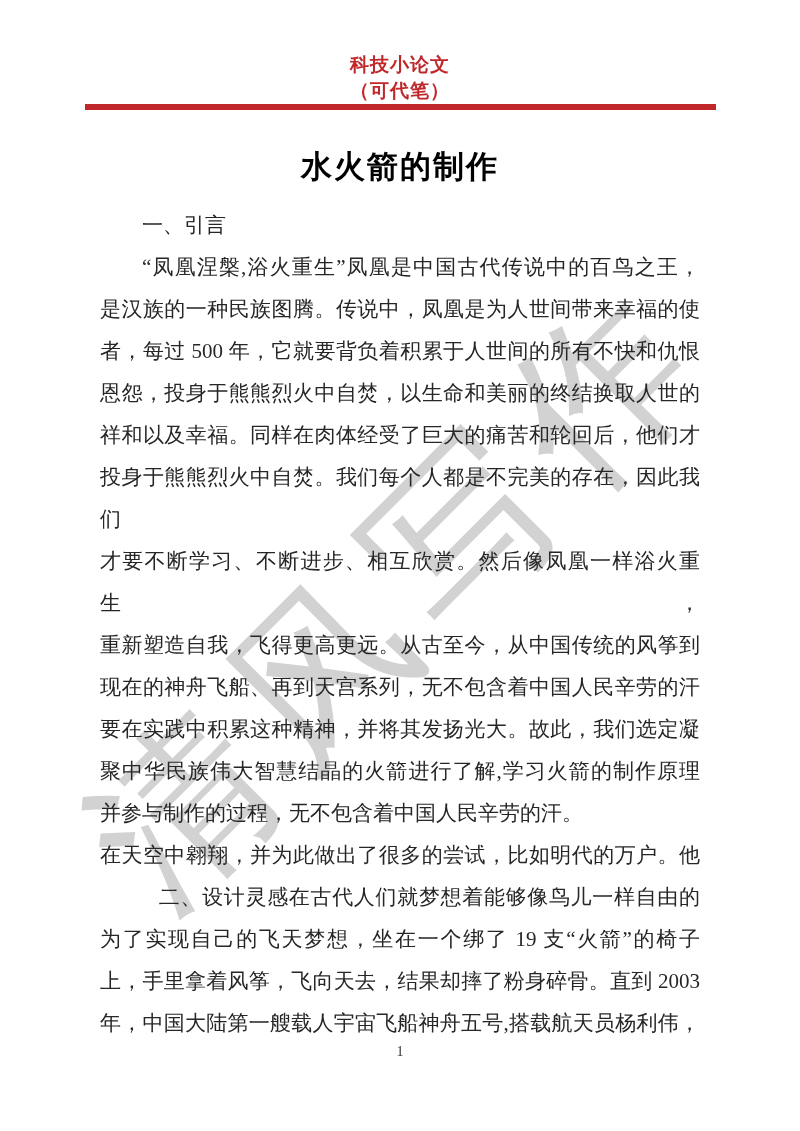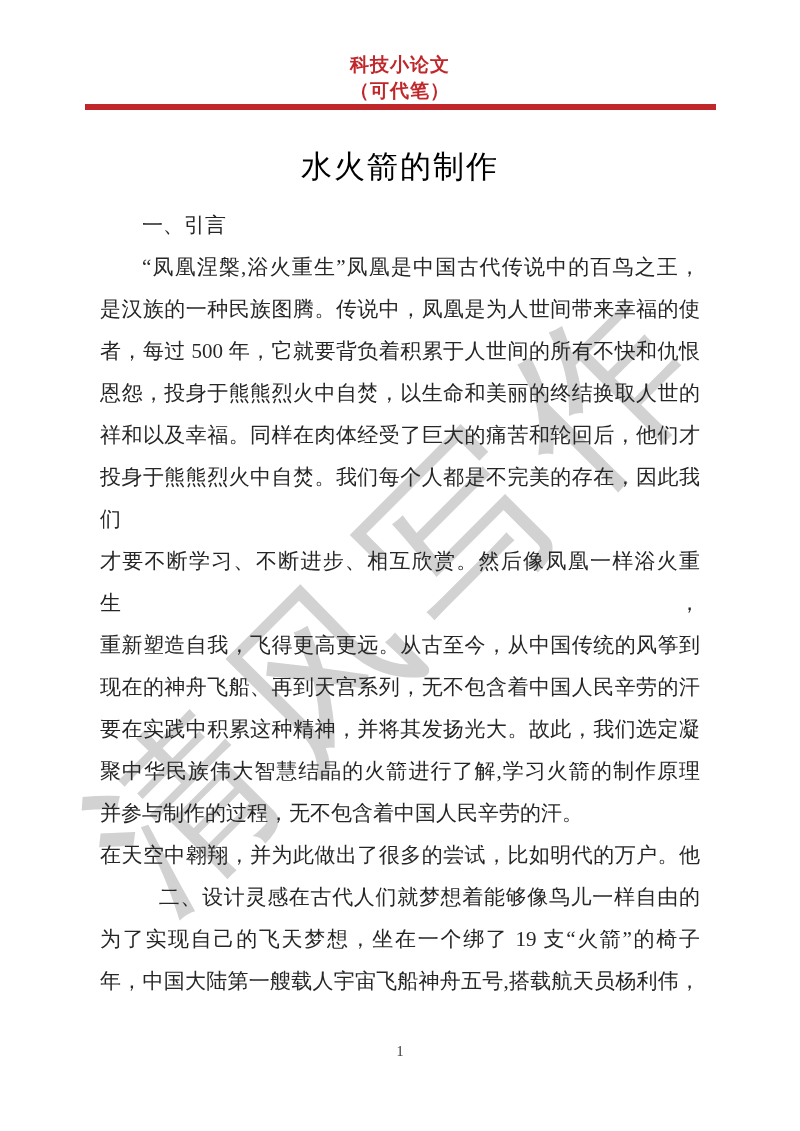--- a/index.html
+++ b/index.html
@@ -31,21 +31,21 @@
   .header-rule{
     position:absolute;top:104px;left:85px;width:631px;height:3px;
     border-top:4px solid var(--accent);
     border-bottom:2px solid var(--accent);
     z-index:2;
   }
   
   .doc-title{
     position:absolute;top:146px;left:0;right:0;
     text-align:center;
-    font-size:31px;font-weight:normal;color:#000;
+    font-size:31px;font-weight:bold;color:#000;
     letter-spacing:2px;
     z-index:2;
   }
   
   .watermark{
     position:absolute;left:400px;top:595px;
     transform:translate(-50%,-50%) rotate(-45deg);
     font-size:175px;letter-spacing:22px;
     color:#d2d2d2;
     white-space:nowrap;
@@ -107,20 +107,21 @@
         <div class="line stretch">重新塑造自我，飞得更高更远。从古至今，从中国传统的风筝到</div>
         <div class="line stretch">现在的神舟飞船、再到天宫系列，无不包含着中国人民辛劳的汗</div>
         <div class="line stretch">要在实践中积累这种精神，并将其发扬光大。故此，我们选定凝</div>
         <div class="line stretch">聚中华民族伟大智慧结晶的火箭进行了解,学习火箭的制作原理</div>
         <div class="line">并参与制作的过程，无不包含着中国人民辛劳的汗。</div>
       </div>
       <div class="paragraph">
         <div class="line stretch">在天空中翱翔，并为此做出了很多的尝试，比如明代的万户。他</div>
         <div class="line stretch" style="text-indent: 2.8em;">二、设计灵感在古代人们就梦想着能够像鸟儿一样自由的</div>
         <div class="line stretch">为了实现自己的飞天梦想，坐在一个绑了 19 支“火箭”的椅子</div>
+        <div class="line stretch">上，手里拿着风筝，飞向天去，结果却摔了粉身碎骨。直到 2003</div>
         <div class="line stretch">年，中国大陆第一艘载人宇宙飞船神舟五号,搭载航天员杨利伟，</div>
       </div>
     </div>
 
   <div class="footer">
     <span>1</span>
   </div>
 
 </div>
 

